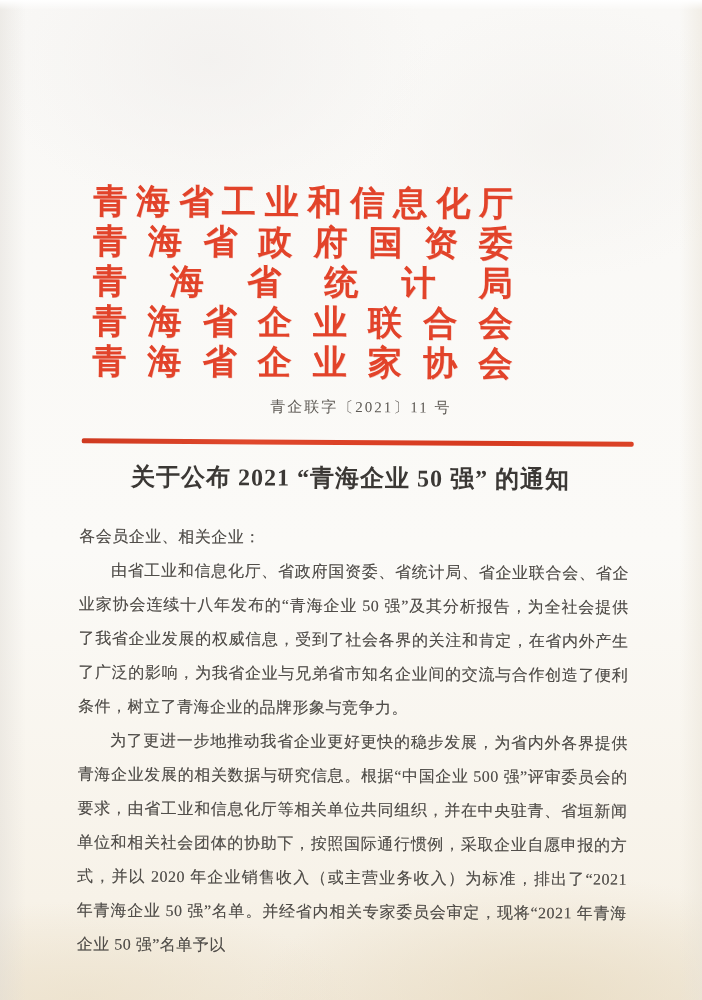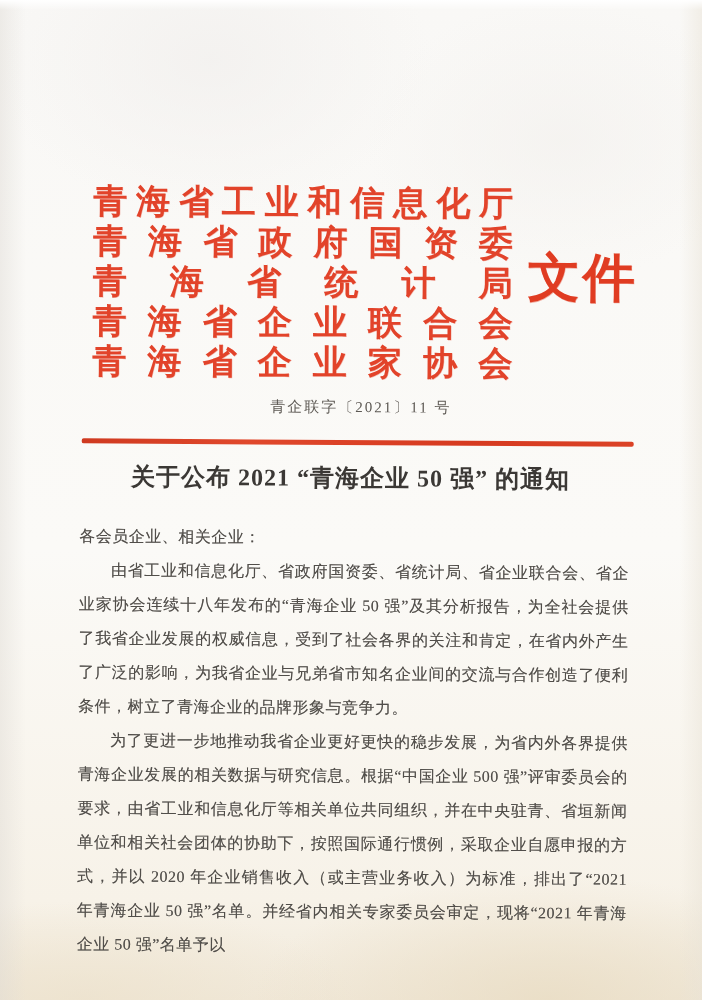--- a/index.html
+++ b/index.html
@@ -172,21 +172,20 @@
           <span>海</span>
           <span>省</span>
           <span>企</span>
           <span>业</span>
           <span>家</span>
           <span>协</span>
           <span>会</span>
         </div>
     </div>
 
-    <div class="doc-type">文件</div>
 
     <div class="doc-number">青企联字〔2021〕11 号</div>
 
     <div class="red-rule"></div>
 
     <h1 class="title">关于公布 2021 “青海企业 50 强” 的通知</h1>
 
     <div class="body">
       <p class="salutation">各会员企业、相关企业：</p>
       <p class="para">由省工业和信息化厅、省政府国资委、省统计局、省企业联合会、省企业家协会连续十八年发布的“青海企业 50 强”及其分析报告，为全社会提供了我省企业发展的权威信息，受到了社会各界的关注和肯定，在省内外产生了广泛的影响，为我省企业与兄弟省市知名企业间的交流与合作创造了便利条件，树立了青海企业的品牌形象与竞争力。</p>

